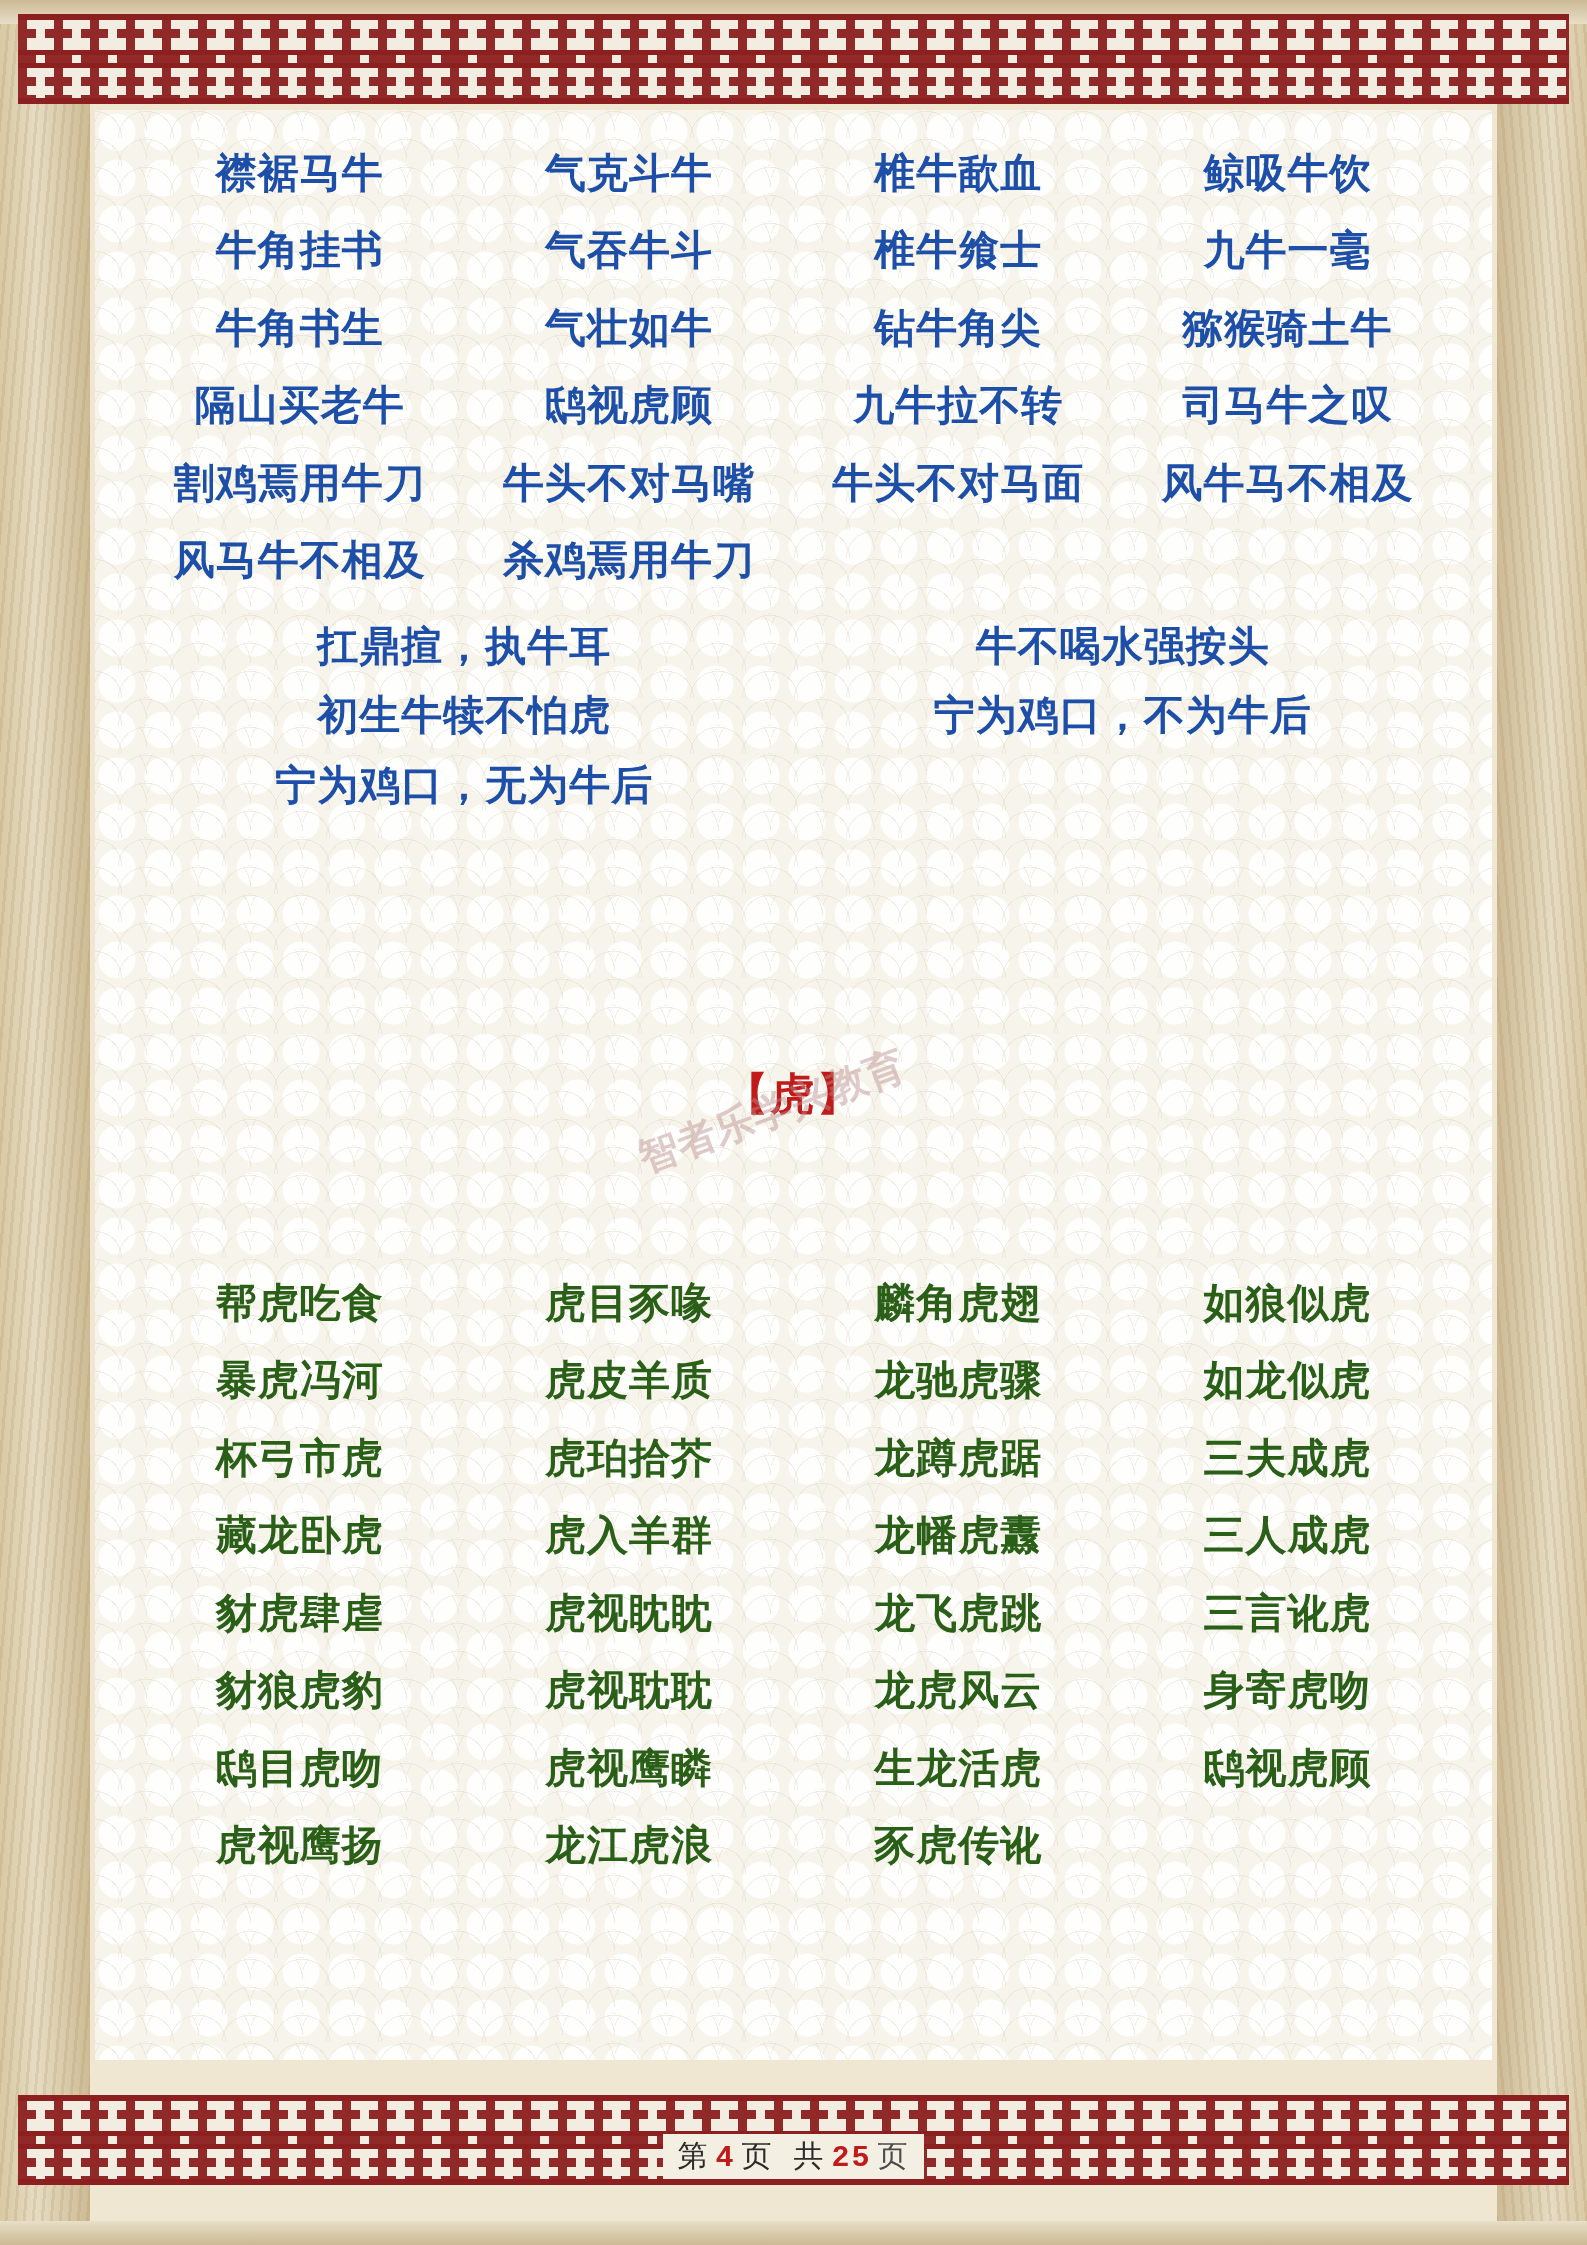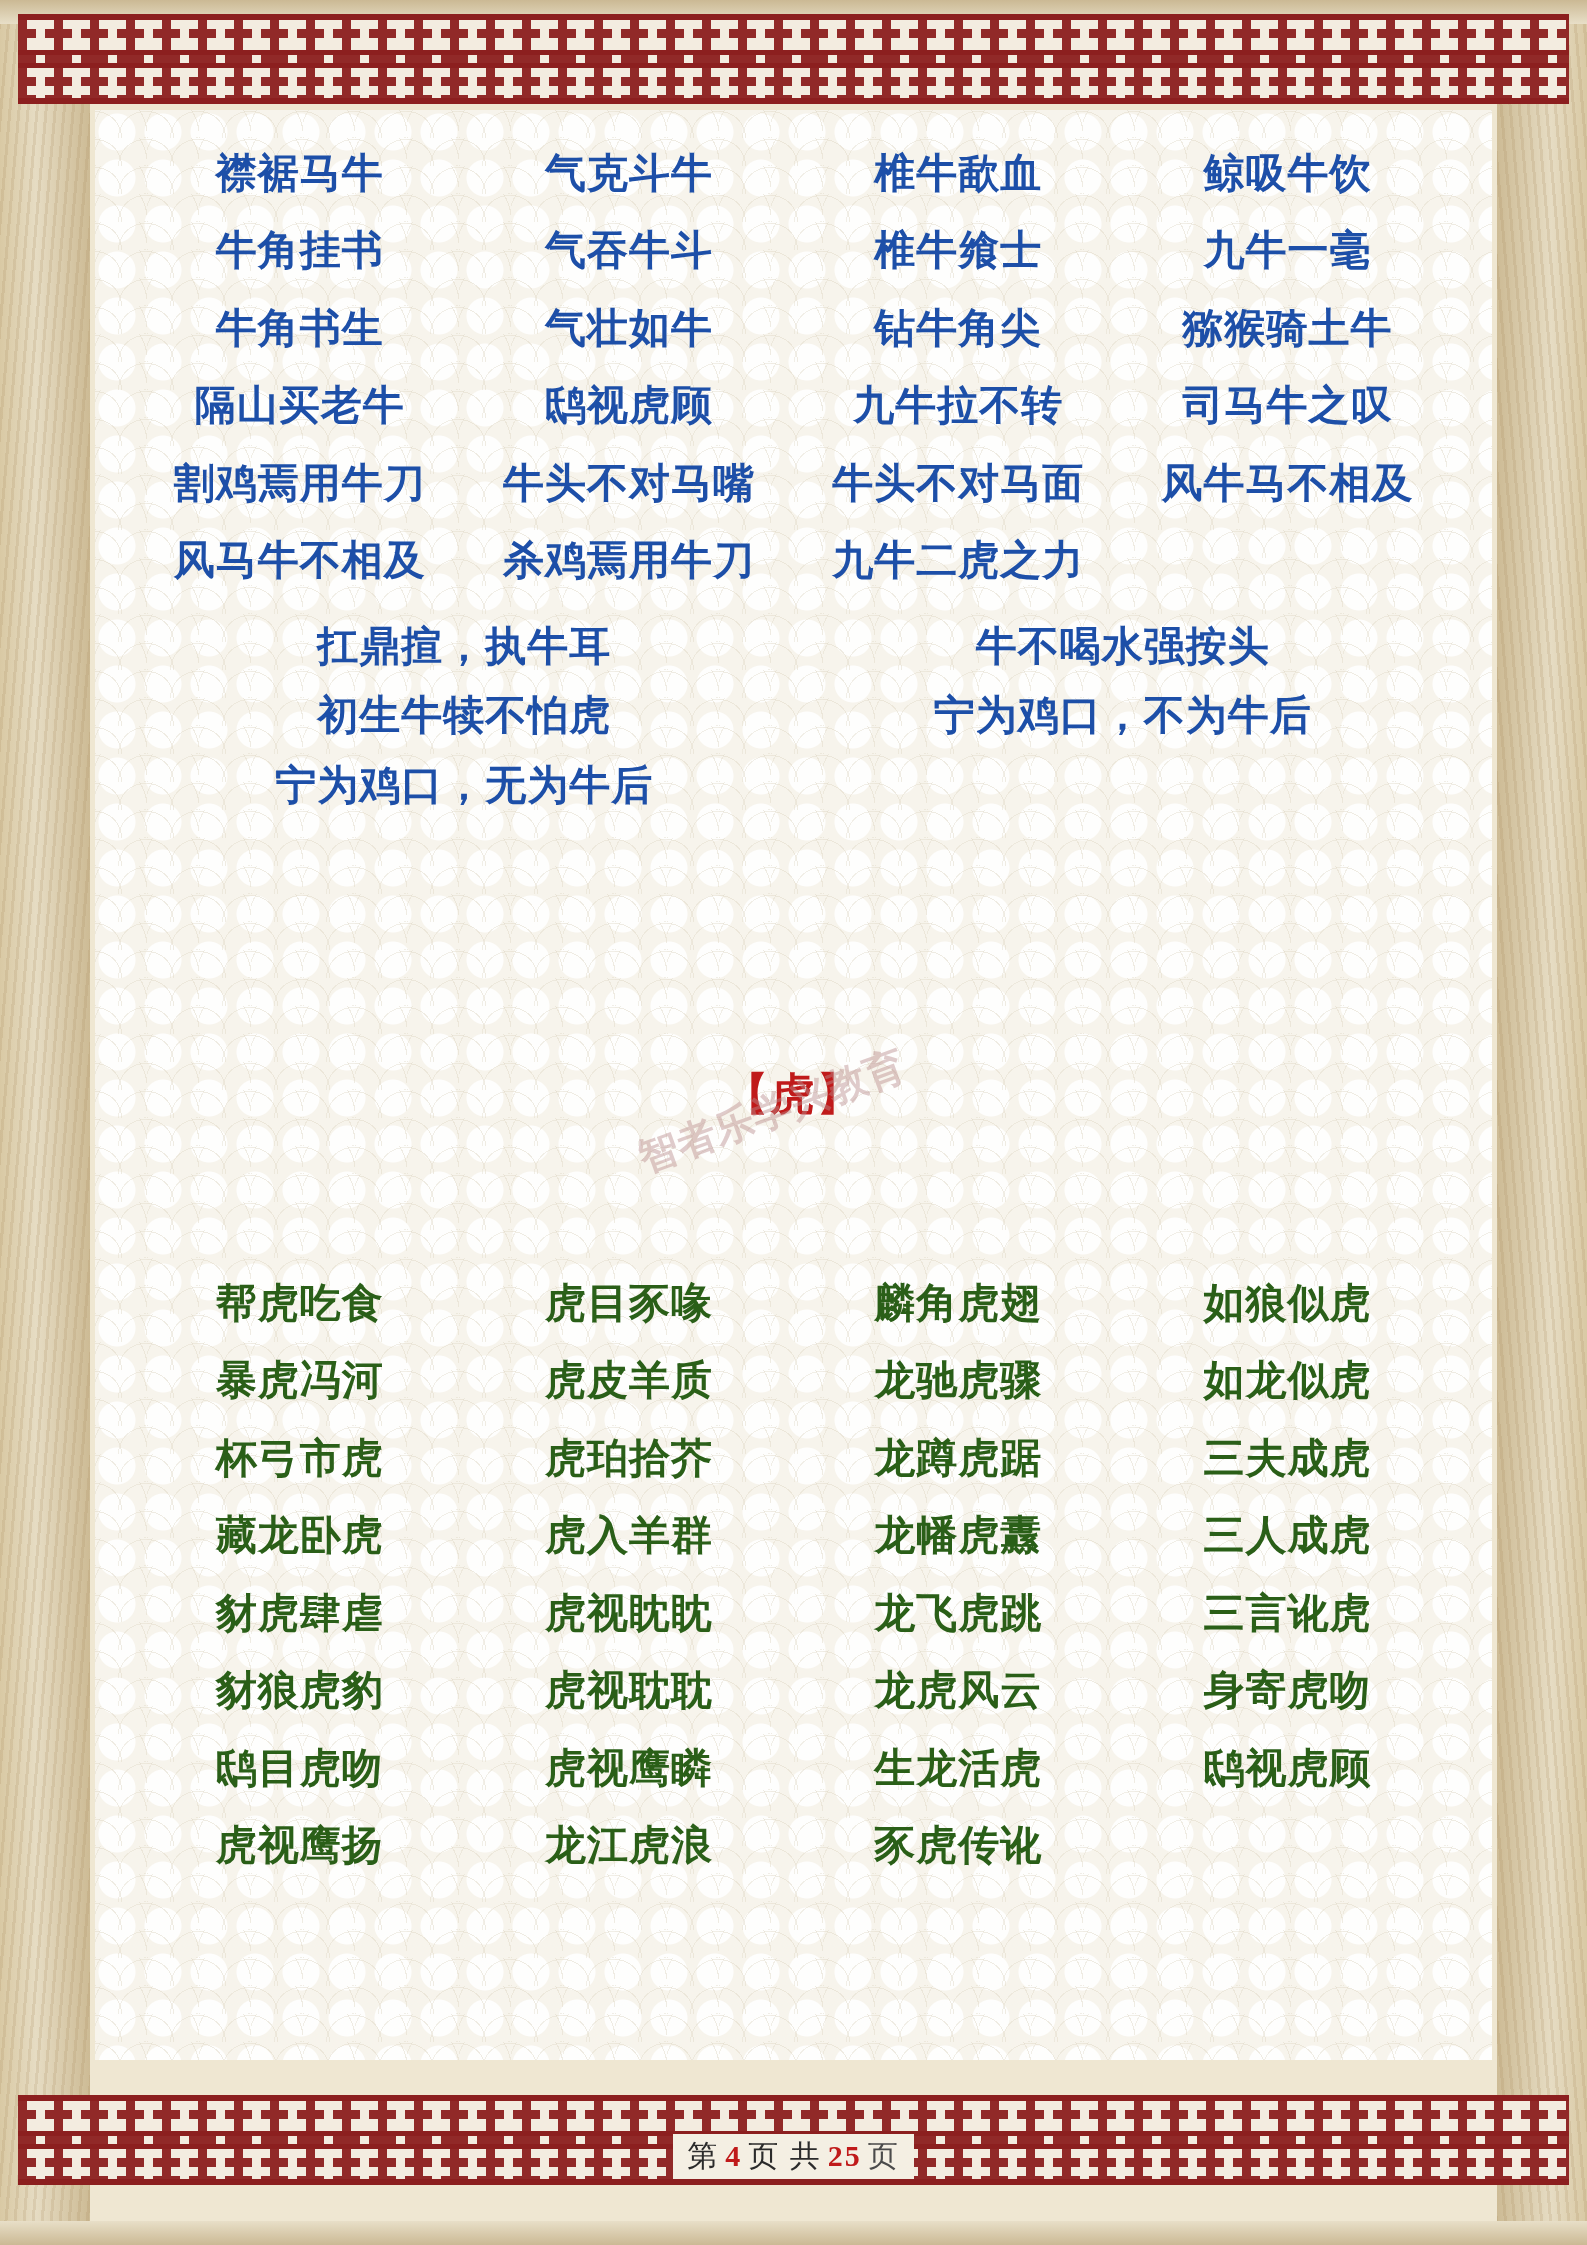--- a/index.html
+++ b/index.html
@@ -182,21 +182,21 @@
     left: 0;
     right: 0;
     bottom: 66px;
     text-align: center;
     z-index: 6;
   }
   .footer-inner {
     display: inline-block;
     background: #f4efe3;
     padding: 2px 14px;
-    font-family: Liberation Serif, serif;
+    font-family: Liberation Mono, monospace;
     font-size: 30px;
     color: #2b2b2b;
     letter-spacing: 2px;
   }
   .footer-num {
     color: #c01a1a;
     font-weight: bold;
     padding: 0 6px;
   }
   .footer-tail {
@@ -244,21 +244,20 @@
           <div class="idiom">九牛拉不转</div>
 
           <div class="idiom">司马牛之叹</div>
           <div class="idiom">割鸡焉用牛刀</div>
           <div class="idiom">牛头不对马嘴</div>
           <div class="idiom">牛头不对马面</div>
 
           <div class="idiom">风牛马不相及</div>
           <div class="idiom">风马牛不相及</div>
           <div class="idiom">杀鸡焉用牛刀</div>
-          <div class="idiom">九牛二虎之力</div>
         </div>
 
         <div class="section-gap-a"></div>
 
         <div class="grid2">
           <div class="idiom">扛鼎揎，执牛耳</div>
           <div class="idiom">牛不喝水强按头</div>
           <div class="idiom">初生牛犊不怕虎</div>
           <div class="idiom">宁为鸡口，不为牛后</div>
           <div class="idiom">宁为鸡口，无为牛后</div>

